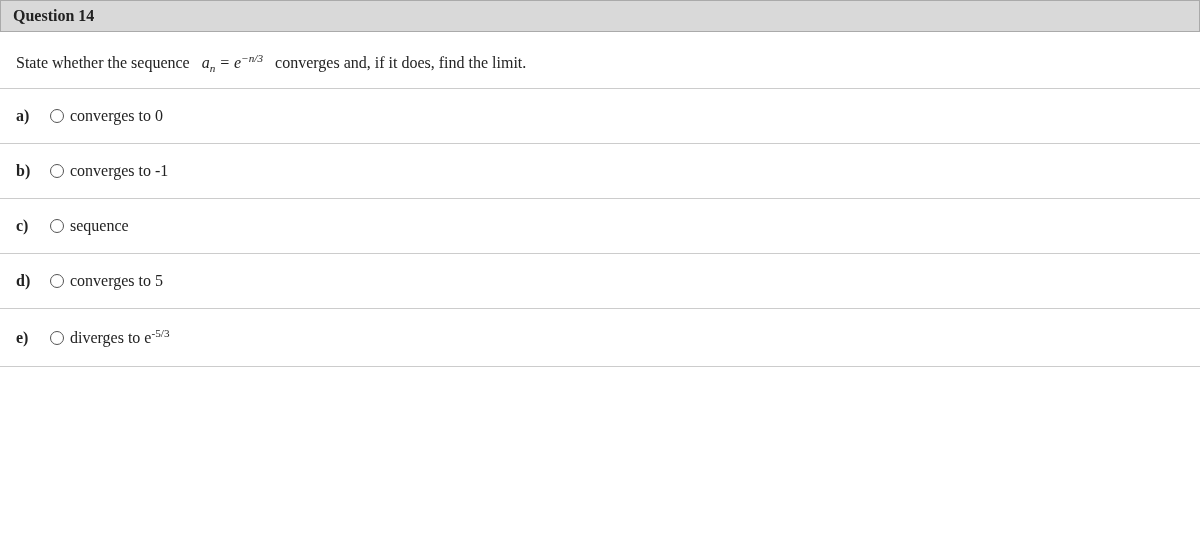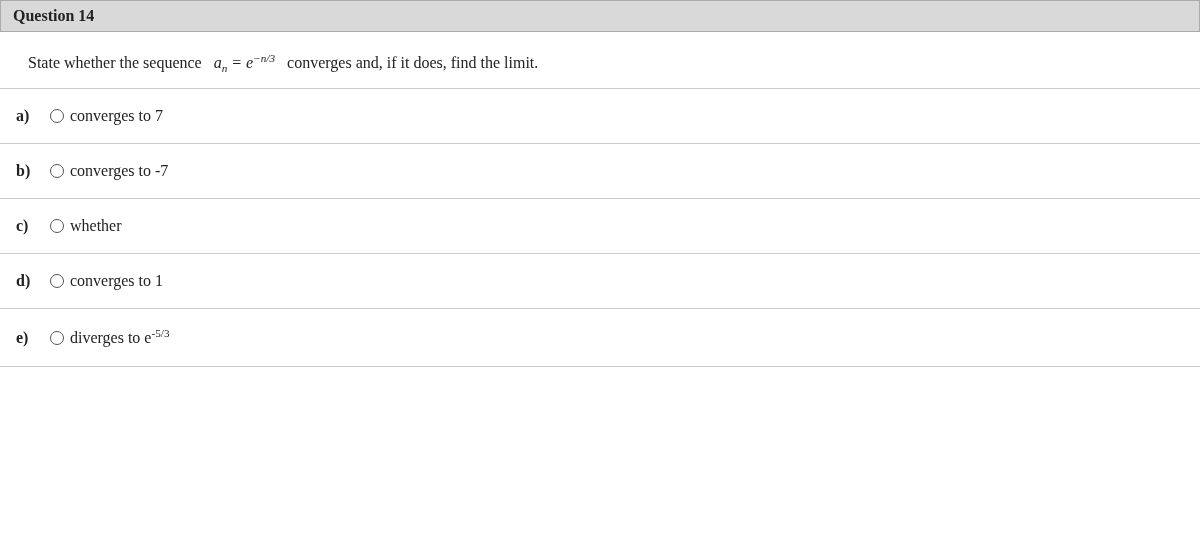--- a/index.html
+++ b/index.html
@@ -19,21 +19,21 @@
 
     .question-header {
       background: #d9d9d9;
       border: 1px solid #aaa;
       padding: 6px 12px;
       font-weight: bold;
       font-size: 16px;
     }
 
     .question-body {
-      padding: 18px 16px 10px 28px;
+      padding: 18px 16px 10px 16px;
       border-bottom: 1px solid #ccc;
       font-size: 16px;
     }
 
     .option-row {
       display: flex;
       align-items: center;
       padding: 18px 16px;
       border-bottom: 1px solid #ccc;
       font-size: 16px;
@@ -97,45 +97,45 @@
     &nbsp;
     <span>converges and, if it does, find the limit.</span>
   </span>
 </div>
 
 <div class="option-row">
   <span class="option-label">
     <span>a)</span>
   </span>
   <span class="option-radio"></span>
-  <span class="option-text">converges to 7</span>
+  <span class="option-text">converges to 0</span>
 </div>
 
 <div class="option-row">
   <span class="option-label">
     <span>b)</span>
   </span>
   <span class="option-radio"></span>
-  <span class="option-text">converges to -7</span>
+  <span class="option-text">converges to -1</span>
 </div>
 
 <div class="option-row">
   <span class="option-label">
     <span>c)</span>
   </span>
   <span class="option-radio"></span>
-  <span class="option-text">whether</span>
+  <span class="option-text">sequence</span>
 </div>
 
 <div class="option-row">
   <span class="option-label">
     <span>d)</span>
   </span>
   <span class="option-radio"></span>
-  <span class="option-text">converges to 1</span>
+  <span class="option-text">converges to 5</span>
 </div>
 
 <div class="option-row">
   <span class="option-label">
     <span>e)</span>
   </span>
   <span class="option-radio"></span>
   <span class="option-text">
     <span>diverges to e</span><sup>-5/3</sup>
   </span>

